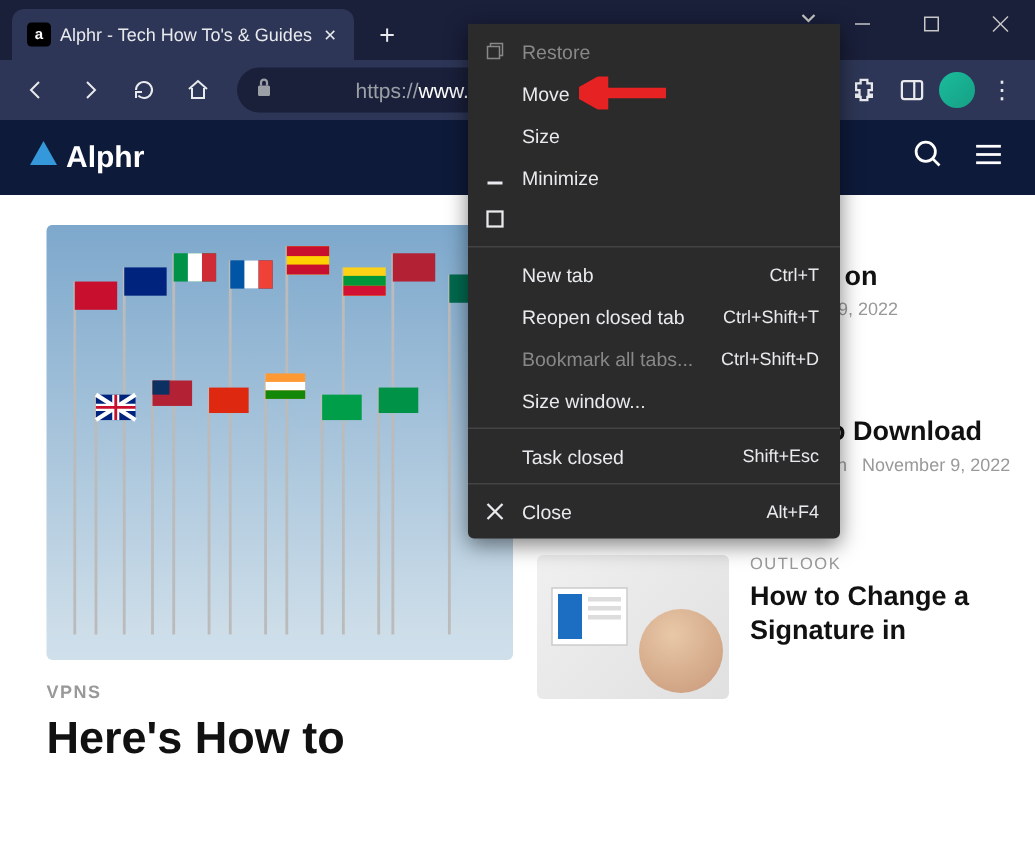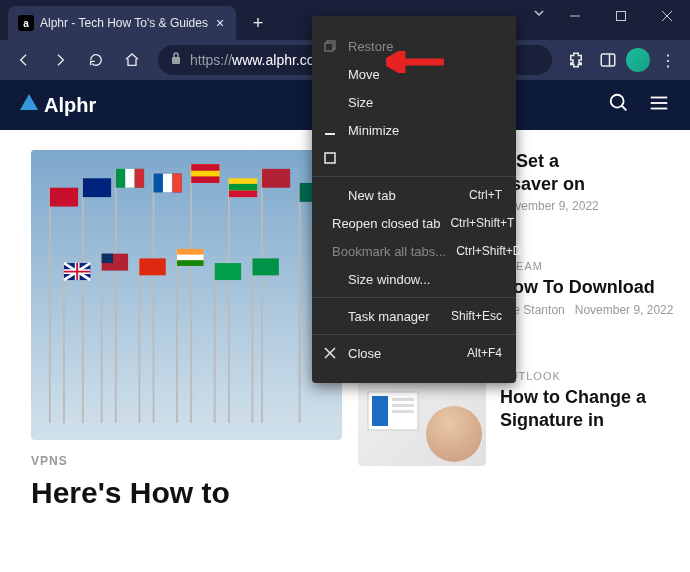--- a/index.html
+++ b/index.html
@@ -82,21 +82,21 @@
       background: #1a1f3a;
       border-radius: 15px;
       display: flex;
       align-items: center;
       padding: 0 12px;
       gap: 8px;
       margin: 0 6px;
     }
     .lock-icon { color: #9aa0a6; }
     .url { color: #e8eaed; font-size: 14px; }
-    .url .proto { color: #9aa0a6; }
+    .url .proto { color: #9aa0a6; margin-left: 47px; }
     .url .domain { color: #fff; }
     .ext-icon {
       width: 28px; height: 28px;
       display: flex; align-items: center; justify-content: center;
       color: #e8eaed;
     }
     .avatar-icon {
       width: 24px; height: 24px; border-radius: 50%;
       background: linear-gradient(135deg,#1abc9c,#16a085);
       display: flex; align-items: center; justify-content: center;
@@ -191,27 +191,27 @@
     .card-body { display: flex; flex-direction: column; gap: 4px; flex: 1; }
     .card-cat { color:#999; font-size:11px; font-weight:400; letter-spacing:1px; }
     .card-title { font-size:18px; font-weight:800; color:#111; line-height:1.25; }
     .card-meta { display:flex; gap:10px; font-size:12px; color:#999; }
     
     
     .ctx-menu {
       position: absolute;
       top: 16px;
       left: 312px;
-      width: 204px;
+      width: 248px;
       background: #2b2b2b;
       color: #e8eaed;
       font-size: 13px;
       border-radius: 0 0 4px 4px;
       box-shadow: 0 4px 14px rgba(0,0,0,0.5);
-      padding: 16px 0;
+      padding: 4px 0;
       z-index: 100;
     }
     .ctx-item {
       display: flex;
       align-items: center;
       padding: 6px 14px 6px 10px;
       gap: 10px;
       white-space: nowrap;
     }
     .ctx-icon { width: 16px; height: 16px; display: flex; align-items: center; justify-content: center; }
@@ -512,21 +512,21 @@
       <span class="ctx-shortcut">Ctrl+Shift+D</span>
     </div>
     <div class="ctx-item">
       <span class="ctx-icon"></span>
       <span class="ctx-label">Size window...</span>
       <span class="ctx-shortcut"></span>
     </div>
     <div class="ctx-sep"></div>
     <div class="ctx-item">
       <span class="ctx-icon"></span>
-      <span class="ctx-label">Task manager</span>
+      <span class="ctx-label">Task closed</span>
       <span class="ctx-shortcut">Shift+Esc</span>
     </div>
     <div class="ctx-sep"></div>
     <div class="ctx-item">
       <span class="ctx-icon">
         <svg width="12" height="12" viewBox="0 0 12 12" stroke="#e8eaed" stroke-width="1.5">
           <line x1="1" y1="1" x2="11" y2="11"></line>
           <line x1="11" y1="1" x2="1" y2="11"></line>
         </svg>
       </span>

